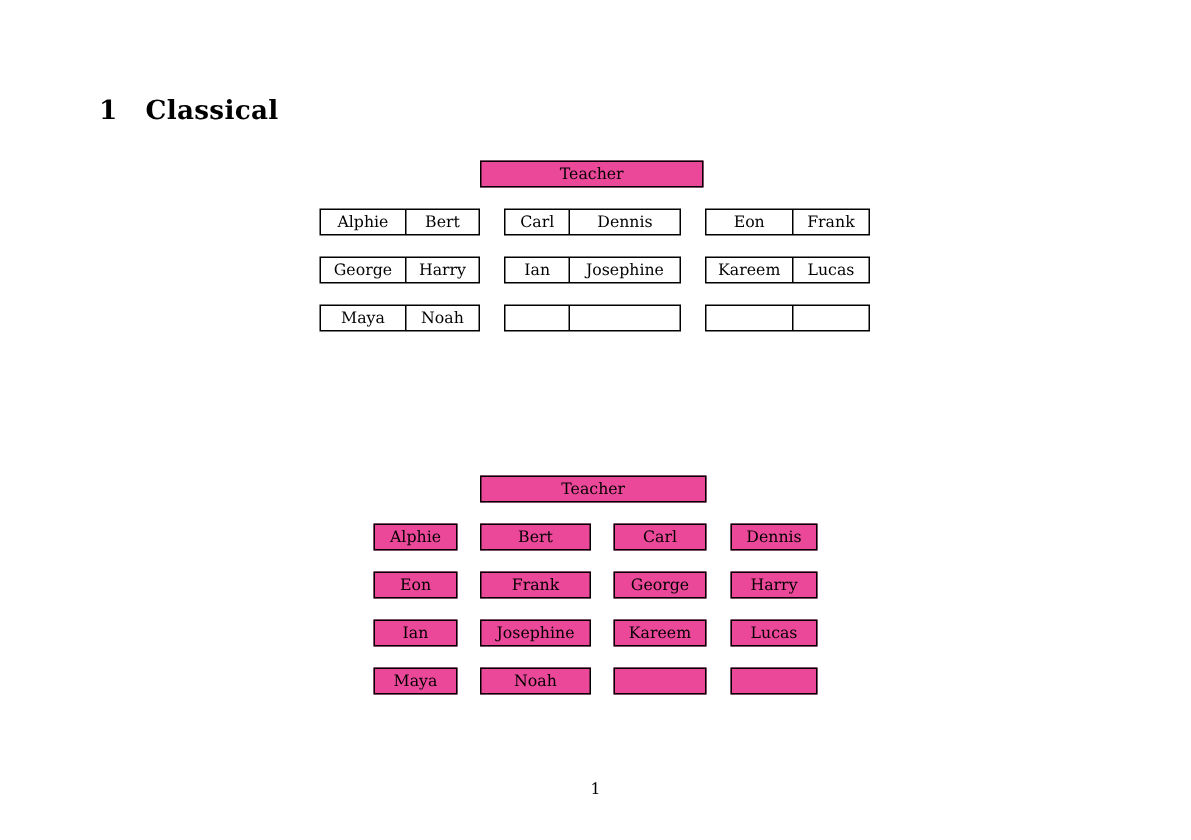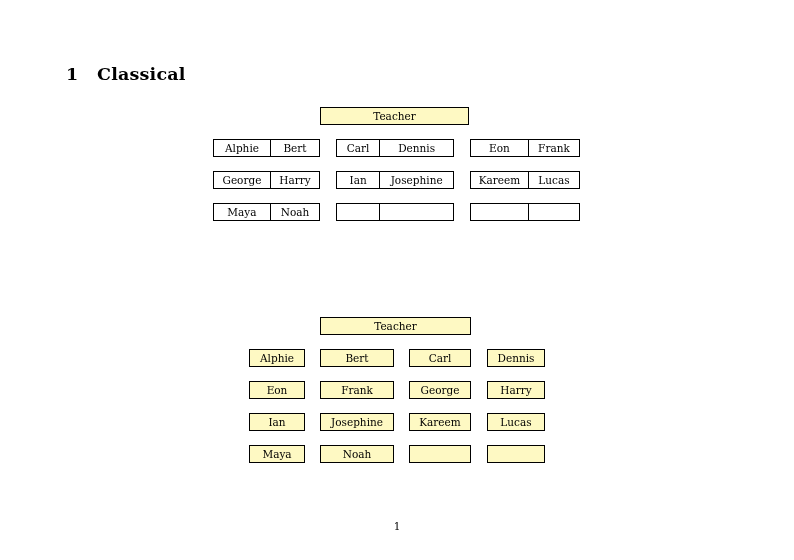--- a/index.html
+++ b/index.html
@@ -34,21 +34,21 @@
     width: 31px;
   }
   #heading-classical   { left: 66px; top: 64px; }
   #heading-distributed { left: 66px; top: 275px; }
 
   
   .box {
     position: absolute;
     box-sizing: border-box;
     border: 1px solid #000000;
-    background: #fef9c3;
+    background: #ec4899;
     font-size: 10.5px;
     line-height: 1;
     display: flex;
     align-items: center;
     justify-content: center;
     white-space: nowrap;
   }
 
   
   .teacher-box {

